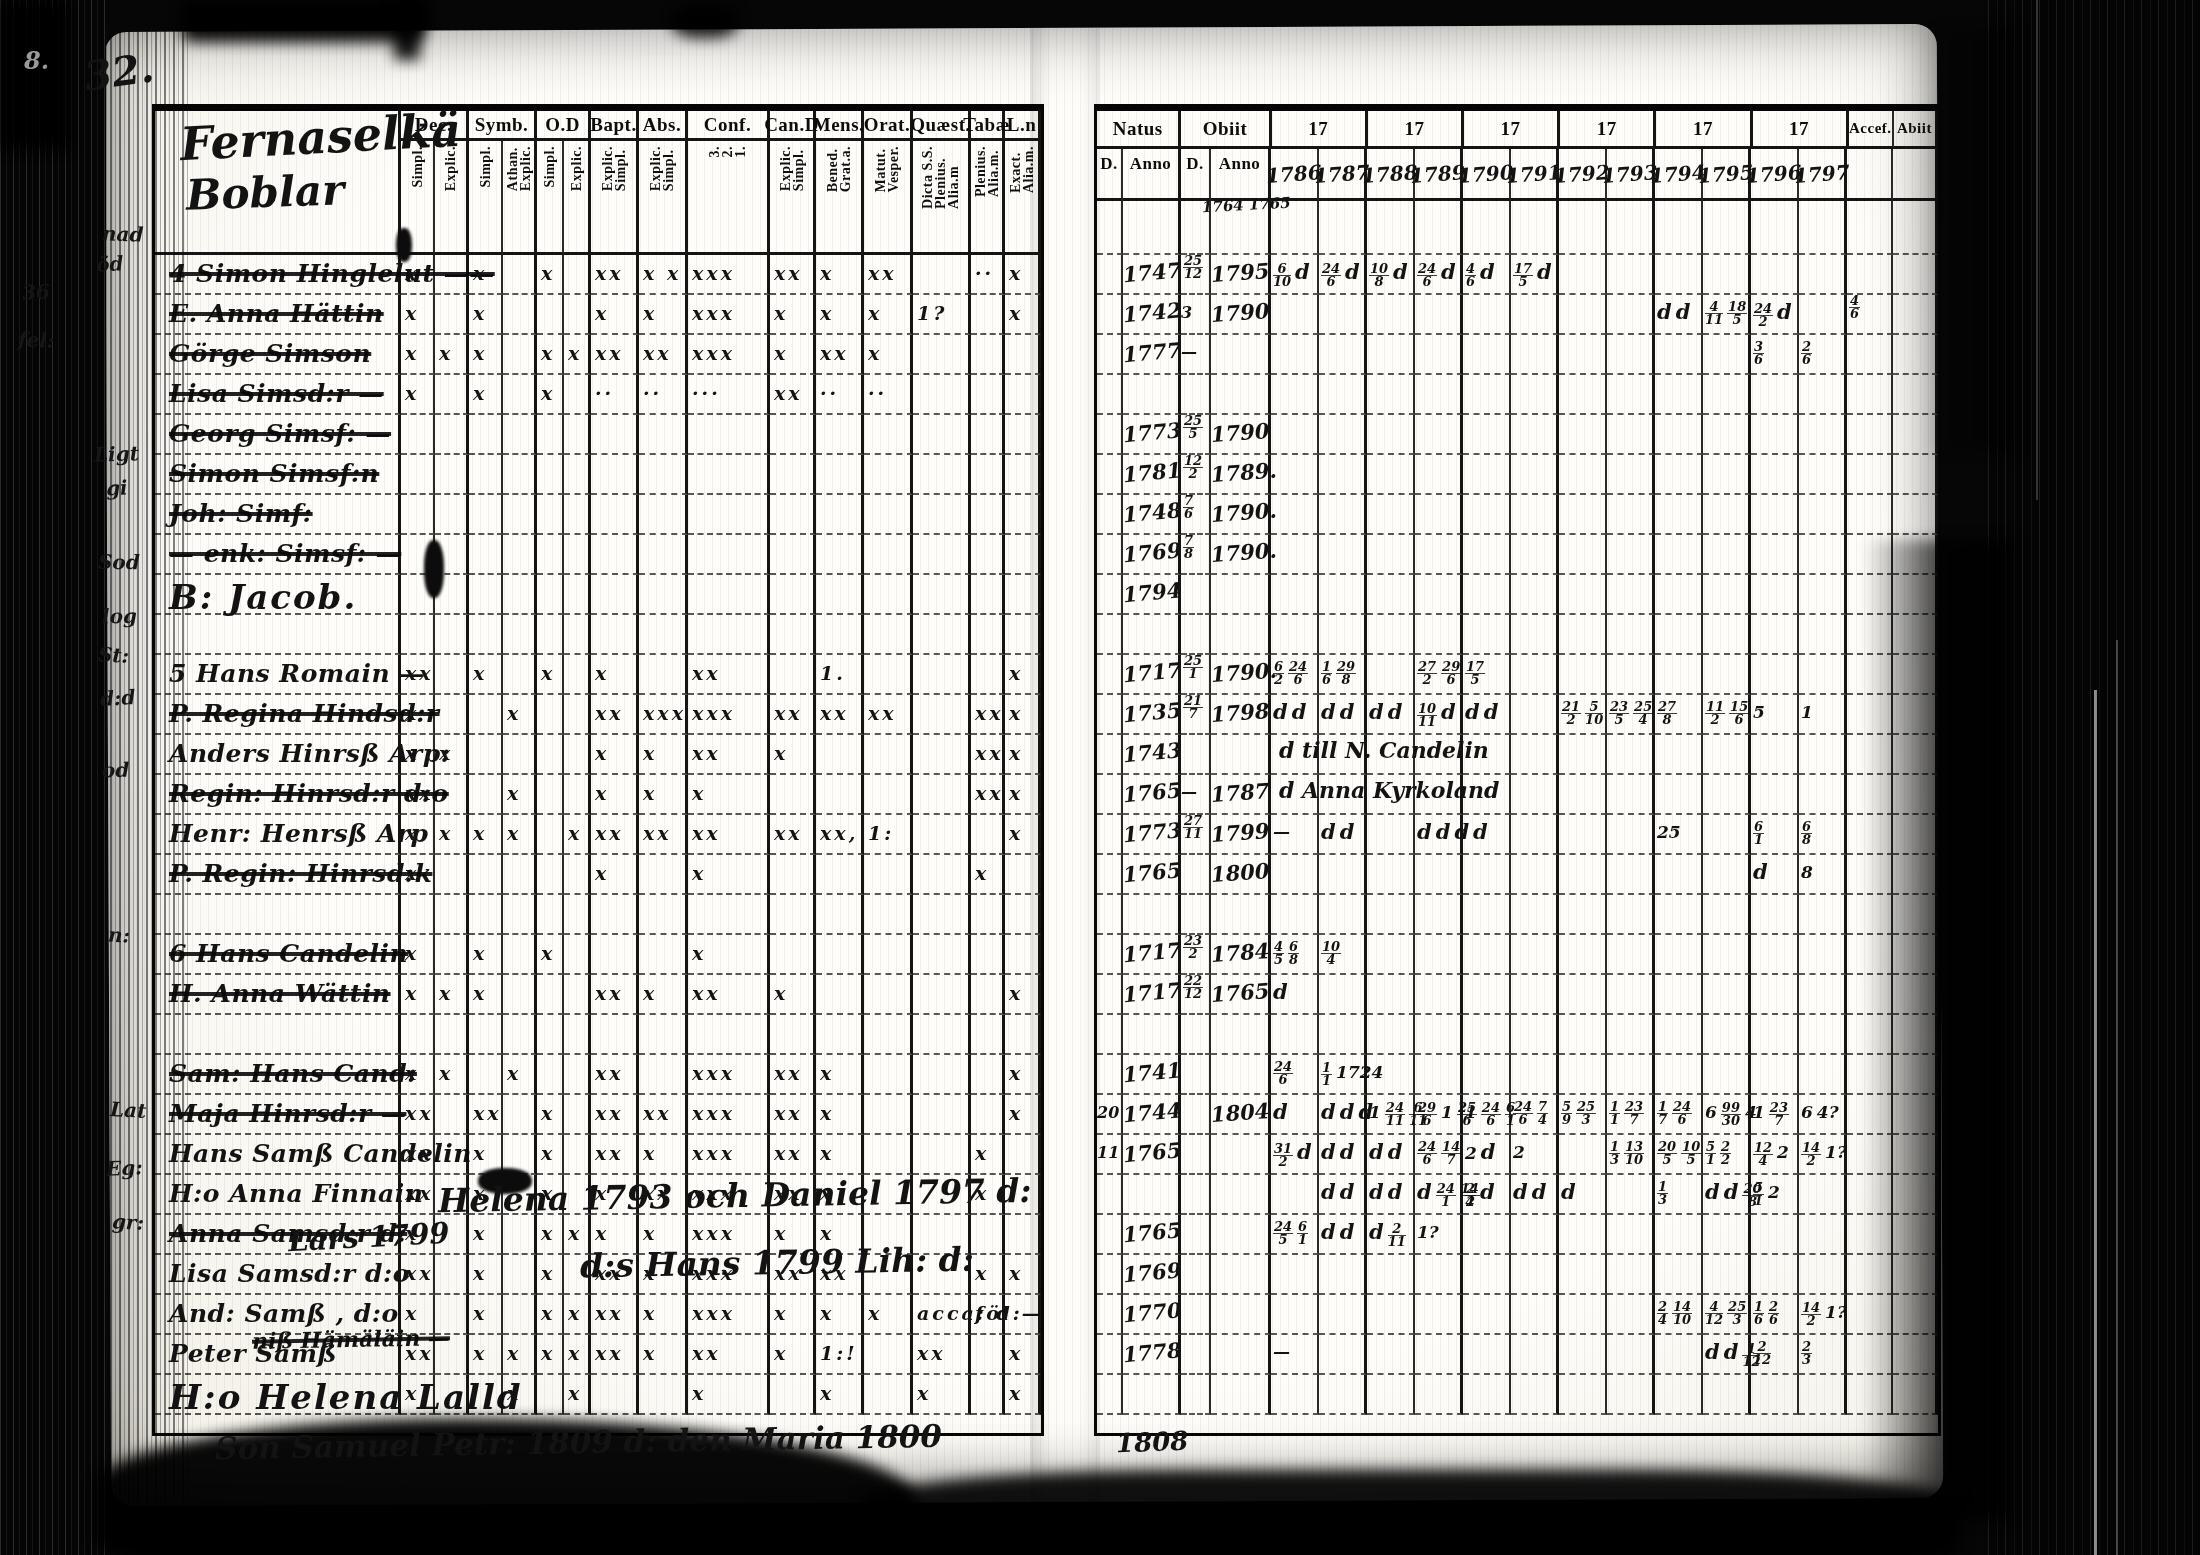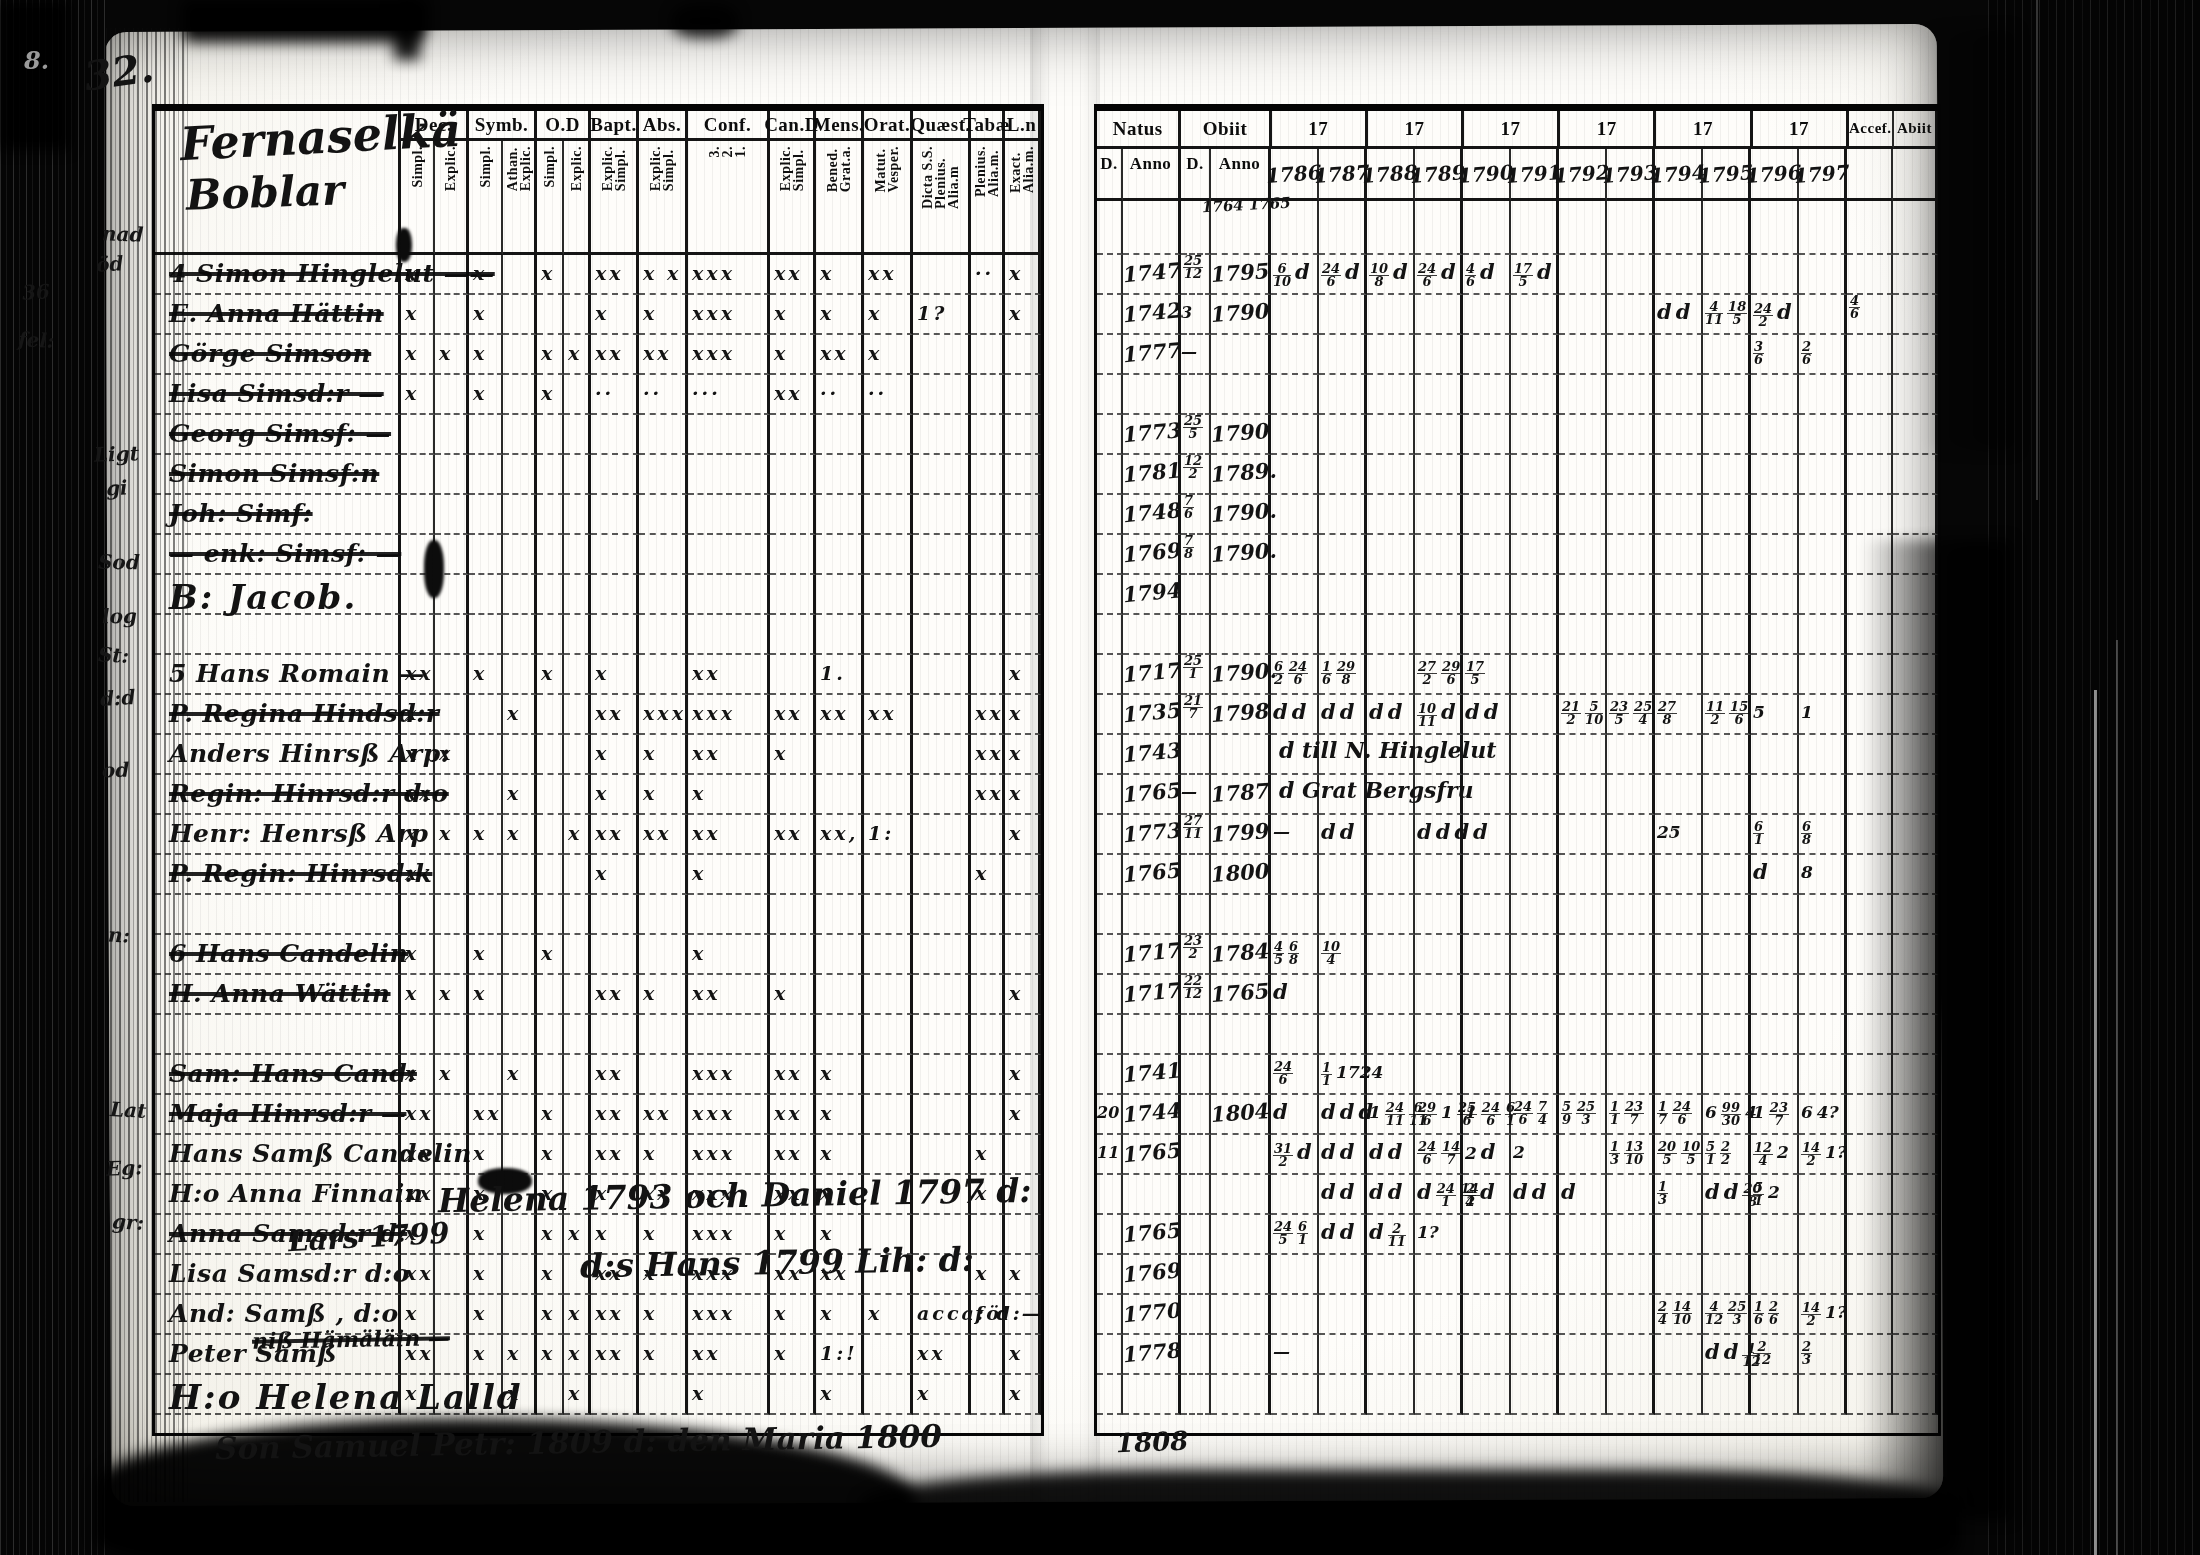--- a/index.html
+++ b/index.html
@@ -1201,21 +1201,21 @@
         <div class="cell" style="width: 48px; white-space: nowrap; overflow: visible; line-height: 34px;"></div>
         <div class="cell groupend" style="width: 48px; white-space: nowrap; overflow: visible; line-height: 34px;"></div>
         <div class="cell" style="width: 48px; white-space: nowrap; overflow: visible; line-height: 34px;"></div>
         <div class="cell groupend" style="width: 48px; white-space: nowrap; overflow: visible; line-height: 34px;"></div>
         <div class="cell" style="width: 48px; white-space: nowrap; overflow: visible; line-height: 34px;"></div>
         <div class="cell groupend" style="width: 48px; white-space: nowrap; overflow: visible; line-height: 34px;"></div>
         <div class="cell" style="width: 48px; white-space: nowrap; overflow: visible; line-height: 34px;"></div>
         <div class="cell groupend" style="width: 48px; white-space: nowrap; overflow: visible; line-height: 34px;"></div>
         <div class="cell" style="width: 46px;"></div>
         <div class="cell groupend" style="width: 45px;"></div>
-        <div class="note-span hw" style="left: 182px;">d till N. Hinglelut</div>
+        <div class="note-span hw" style="left: 182px;">d till N. Candelin</div>
       </div>
       <div class="row" style="height: 40px; position: relative;">
         <div class="cell" style="width: 26px;"></div>
         <div class="cell groupend" style="width: 58px;">
           <span class="hw numcell" style="font-size: 21px; transform: rotate(-5deg); display: block;">1765</span>
         </div>
         <div class="cell" style="width: 30px;"><span class="hw numcell" style="font-size: 16px;">—</span></div>
         <div class="cell groupend" style="width: 60px;">
           <span class="hw numcell" style="font-size: 21px; transform: rotate(-4deg); display: block;">1787</span>
         </div>
@@ -1226,21 +1226,21 @@
         <div class="cell" style="width: 48px; white-space: nowrap; overflow: visible; line-height: 34px;"></div>
         <div class="cell groupend" style="width: 48px; white-space: nowrap; overflow: visible; line-height: 34px;"></div>
         <div class="cell" style="width: 48px; white-space: nowrap; overflow: visible; line-height: 34px;"></div>
         <div class="cell groupend" style="width: 48px; white-space: nowrap; overflow: visible; line-height: 34px;"></div>
         <div class="cell" style="width: 48px; white-space: nowrap; overflow: visible; line-height: 34px;"></div>
         <div class="cell groupend" style="width: 48px; white-space: nowrap; overflow: visible; line-height: 34px;"></div>
         <div class="cell" style="width: 48px; white-space: nowrap; overflow: visible; line-height: 34px;"></div>
         <div class="cell groupend" style="width: 48px; white-space: nowrap; overflow: visible; line-height: 34px;"></div>
         <div class="cell" style="width: 46px;"></div>
         <div class="cell groupend" style="width: 45px;"></div>
-        <div class="note-span hw" style="left: 182px;">d Grat Bergsfru</div>
+        <div class="note-span hw" style="left: 182px;">d Anna Kyrkoland</div>
       </div>
       <div class="row" style="height: 40px; position: relative;">
         <div class="cell" style="width: 26px;"></div>
         <div class="cell groupend" style="width: 58px;">
           <span class="hw numcell" style="font-size: 21px; transform: rotate(-5deg); display: block;">1773</span>
         </div>
         <div class="cell" style="width: 30px;"><span class="stack hw">
             <i>27</i>
             <i>11</i>
           </span></div>

